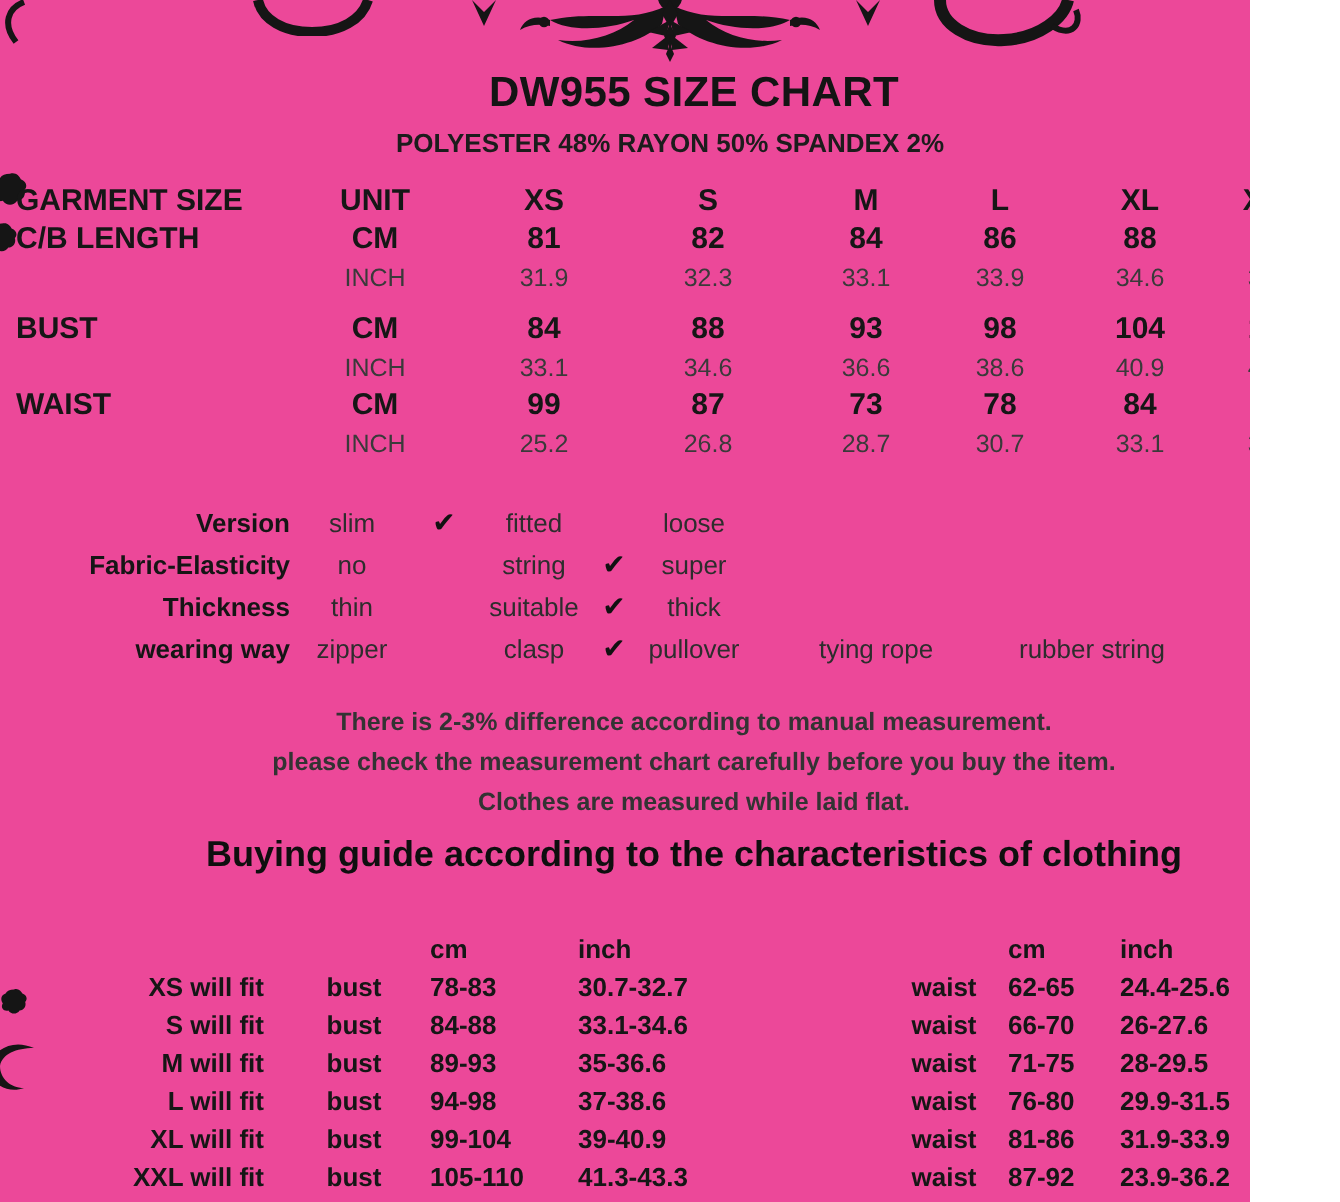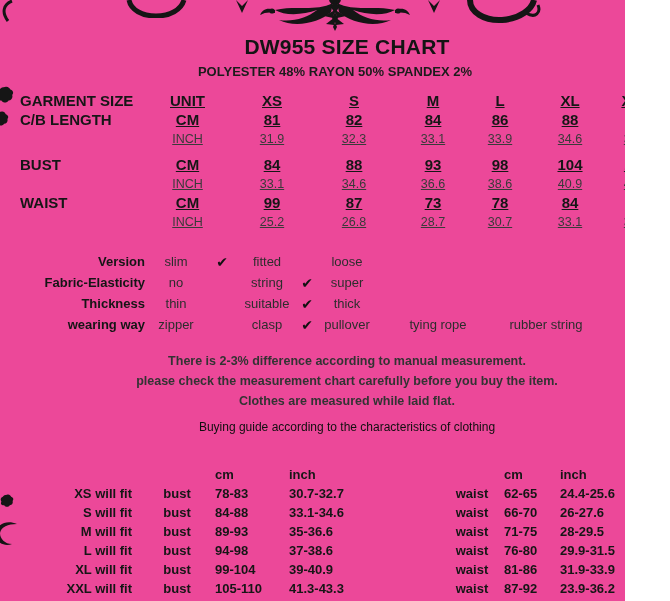--- a/index.html
+++ b/index.html
@@ -14,40 +14,40 @@
   .title{top:35px;left:0;width:670px;text-align:center;font-weight:bold;font-size:21px;
          letter-spacing:.2px;padding-left:24px;box-sizing:border-box;color:#141414;}
   .subtitle{top:64px;left:0;width:670px;text-align:center;font-weight:bold;font-size:13px;
             box-sizing:border-box;color:#1c1c1c;}
 
   
   .size-table{top:90px;left:0;width:670px;}
   .st-row{display:grid;grid-template-columns:135px 105px 64px 100px 58px 76px 64px 68px;
           height:19px;align-items:center;}
   .st-row.st-header{height:20px;}
-  .st-label{padding-left:20px;text-align:left;font-weight:bold;font-size:15px;color:#161616;}
-  .st-unit,.st-val{text-align:center;text-decoration:underline;}
+  .st-label{padding-left:8px;text-align:left;font-weight:bold;font-size:15px;color:#161616;}
+  .st-unit,.st-val{text-align:center;}
   .st-header .st-unit,.st-header .st-val{font-weight:bold;font-size:15px;color:#161616;}
   .cm-row .st-unit,.cm-row .st-val{font-weight:bold;font-size:15px;color:#161616;}
   .inch-row .st-unit,.inch-row .st-val{font-size:12.5px;color:#3a3a3a;}
   .group-gap{margin-top:7px;}
 
   
   .attrs{top:251px;left:0;width:670px;}
   .attr-row{display:grid;grid-template-columns:145px 62px 30px 60px 20px 60px 122px 94px;
             height:21px;align-items:center;font-size:13px;color:#2d2d2d;}
   .attr-label{font-weight:bold;text-align:right;color:#151515;}
   .attr-opt{text-align:center;}
   .attr-chk{text-align:center;font-weight:bold;font-size:14px;color:#111;}
 
   
   .notes{top:351px;left:0;width:670px;text-align:center;padding-left:24px;box-sizing:border-box;
          font-size:12.5px;color:#333;}
   .notes p{margin:0;height:20px;line-height:20px;font-weight:bold;}
-  .notes .guide{margin-top:5px;height:22px;line-height:22px;font-weight:normal;font-size:12px;color:#0f0f0f;}
+  .notes .guide{margin-top:5px;height:22px;line-height:22px;font-weight:bold;font-size:18px;color:#0f0f0f;}
 
   
   .fit-table{top:465px;left:0;width:670px;font-weight:bold;font-size:13px;color:#161616;}
   .ft-row{display:grid;grid-template-columns:142px 70px 66px 94px 76px 48px 58px 80px;
           height:19px;align-items:center;}
   .ft-size{text-align:right;padding-right:10px;}
   .ft-part{text-align:center;}
   .ft-cm1{text-align:left;padding-left:3px;}
   .ft-in1{text-align:left;padding-left:11px;}
   .ft-cm2{text-align:left;padding-left:8px;}

